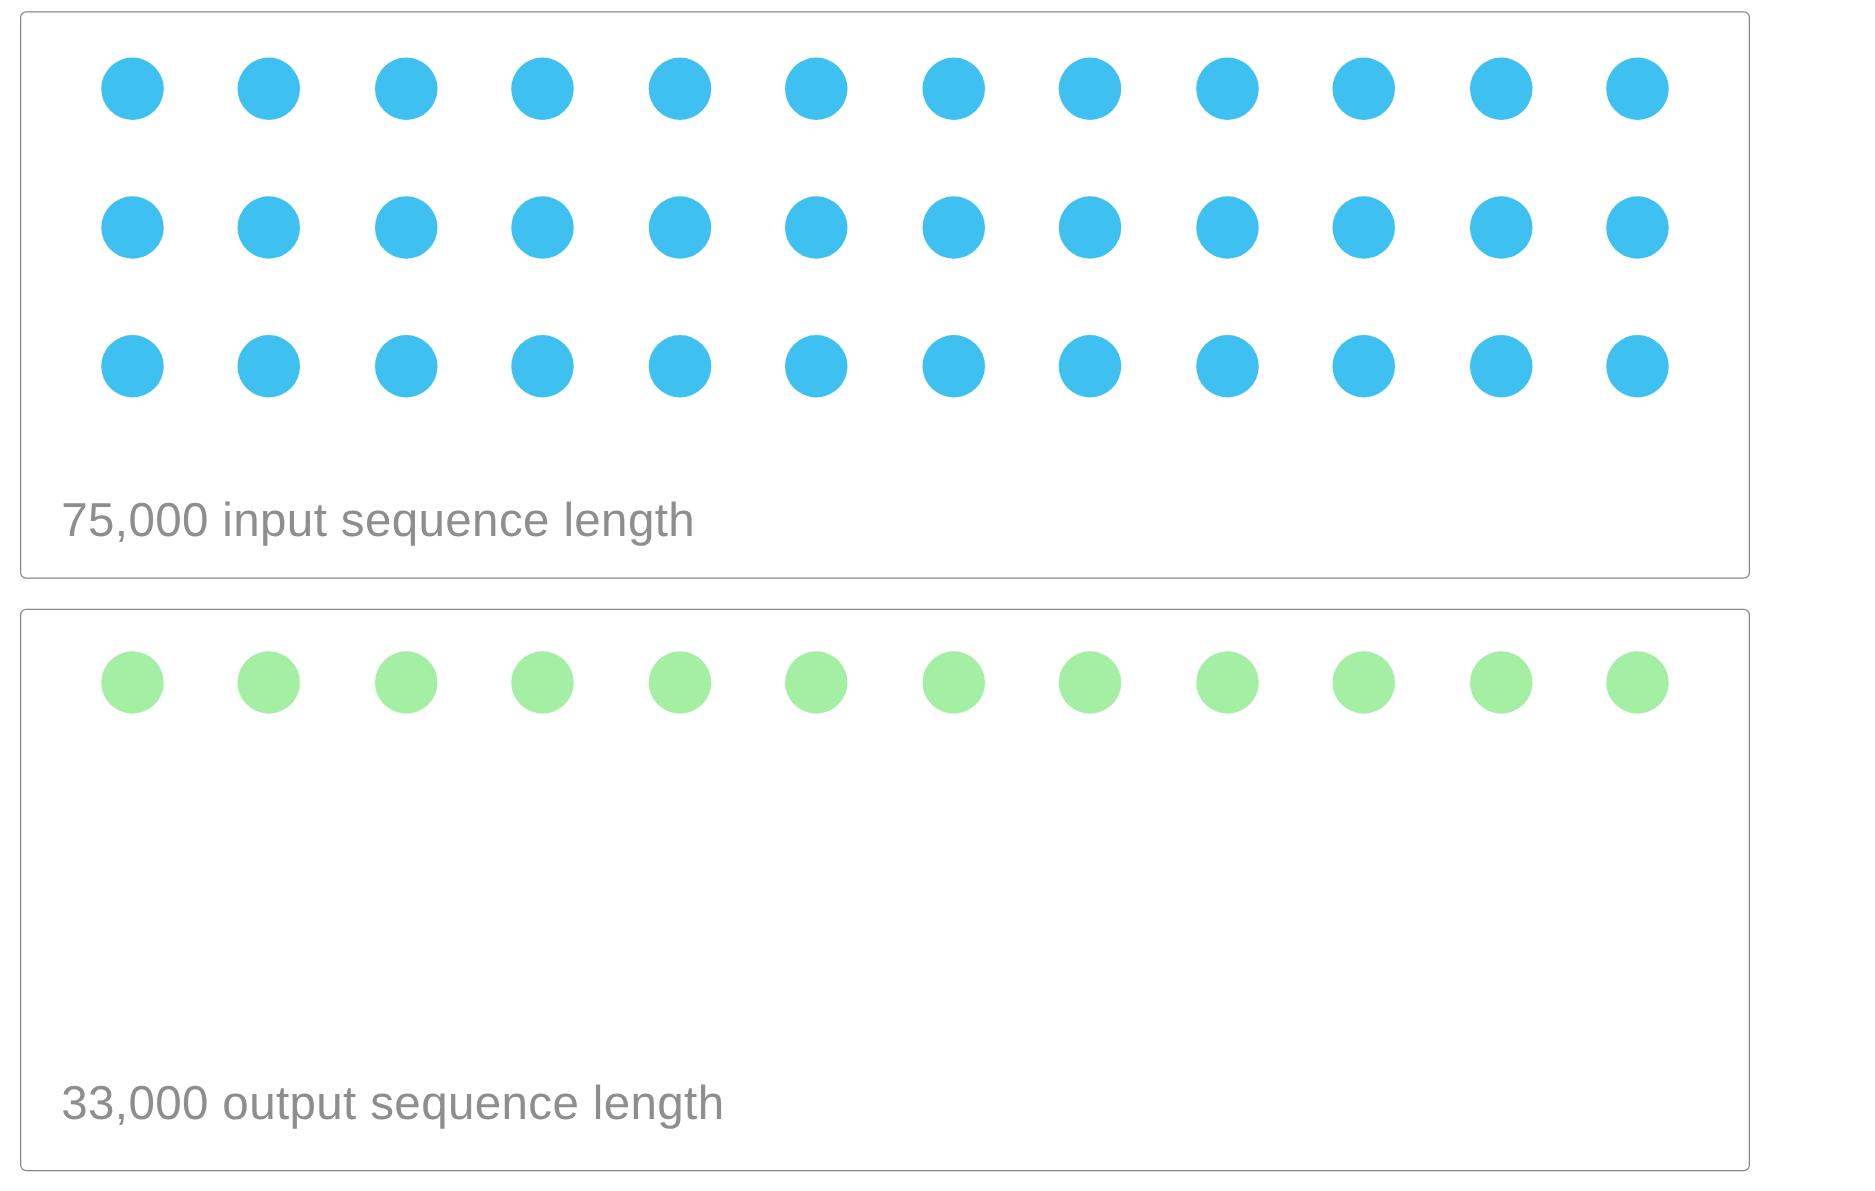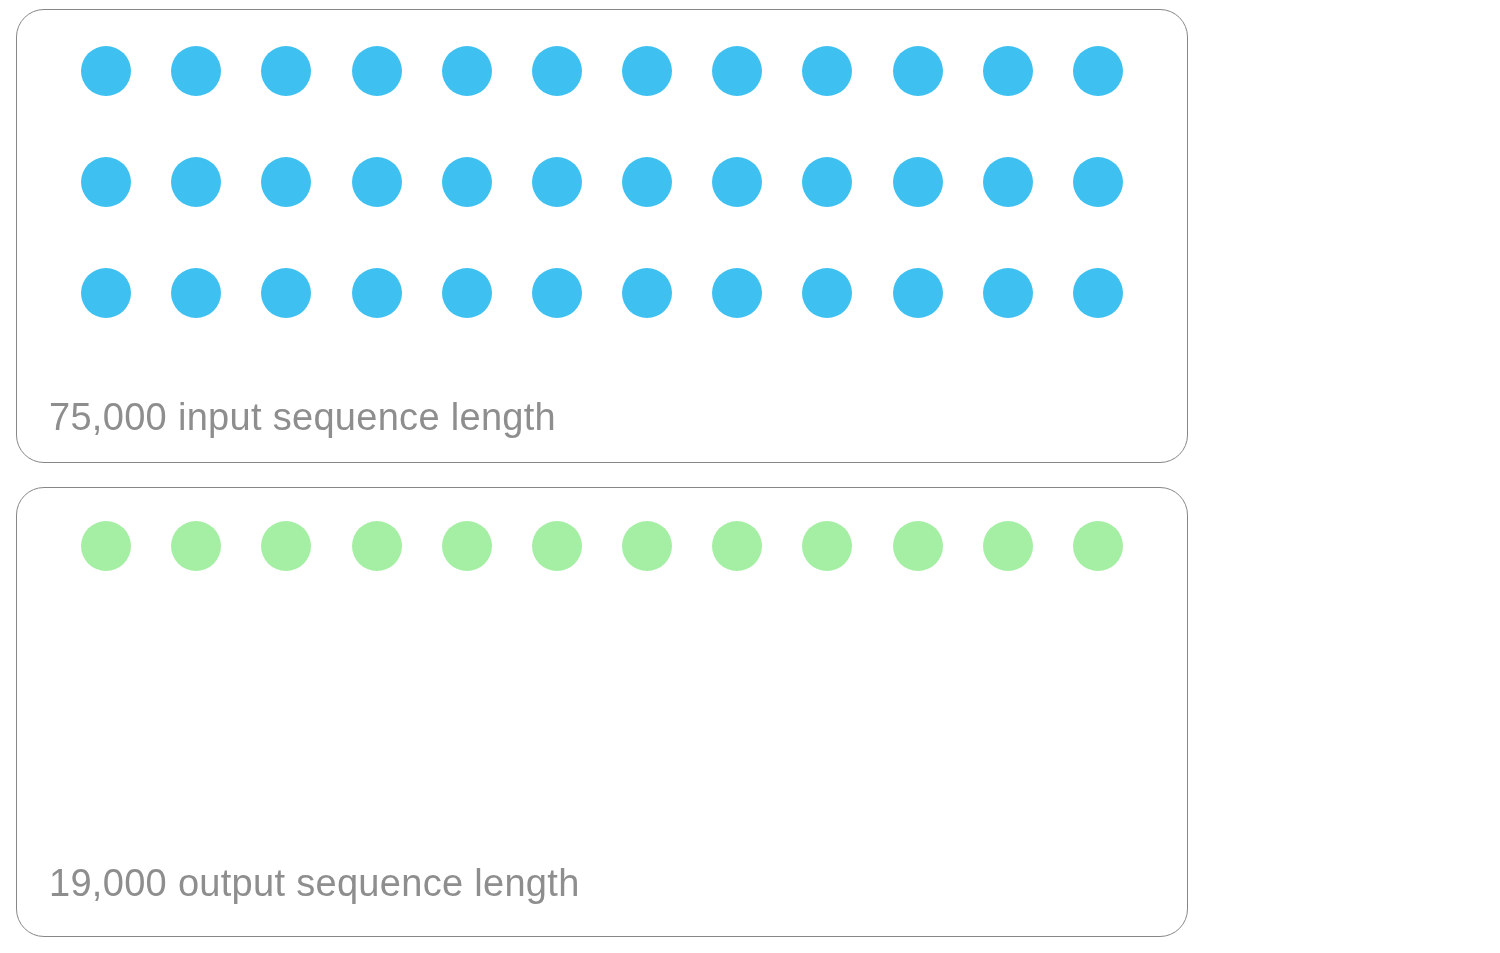--- a/index.html
+++ b/index.html
@@ -12,24 +12,24 @@
   .page {
     position: relative;
     width: 1500px;
     height: 953px;
     background: #ffffff;
     overflow: hidden;
   }
   .panel {
     position: absolute;
     left: 16px;
-    width: 1172px;
+    width: 1384px;
     background: #ffffff;
     border: 1.5px solid #878787;
-    border-radius: 28px;
+    border-radius: 5px;
   }
   .panel-input  { top: 9px;   height: 454px; }
   .panel-output { top: 487px; height: 450px; }
 
   .dot-grid {
     display: flex;
     flex-direction: column;
     gap: 61px;
     padding: 36px 64px 0 64px;
   }
@@ -121,16 +121,16 @@
           <span class="dot" style="background: rgb(164, 239, 164);"></span>
           <span class="dot" style="background: rgb(164, 239, 164);"></span>
           <span class="dot" style="background: rgb(164, 239, 164);"></span>
           <span class="dot" style="background: rgb(164, 239, 164);"></span>
           <span class="dot" style="background: rgb(164, 239, 164);"></span>
           <span class="dot" style="background: rgb(164, 239, 164);"></span>
           <span class="dot" style="background: rgb(164, 239, 164);"></span>
           <span class="dot" style="background: rgb(164, 239, 164);"></span>
         </div>
       </div>
-    <div class="panel-label">19,000 output sequence length</div>
+    <div class="panel-label">33,000 output sequence length</div>
   </section>
 
 </div>
 
 </body></html>

